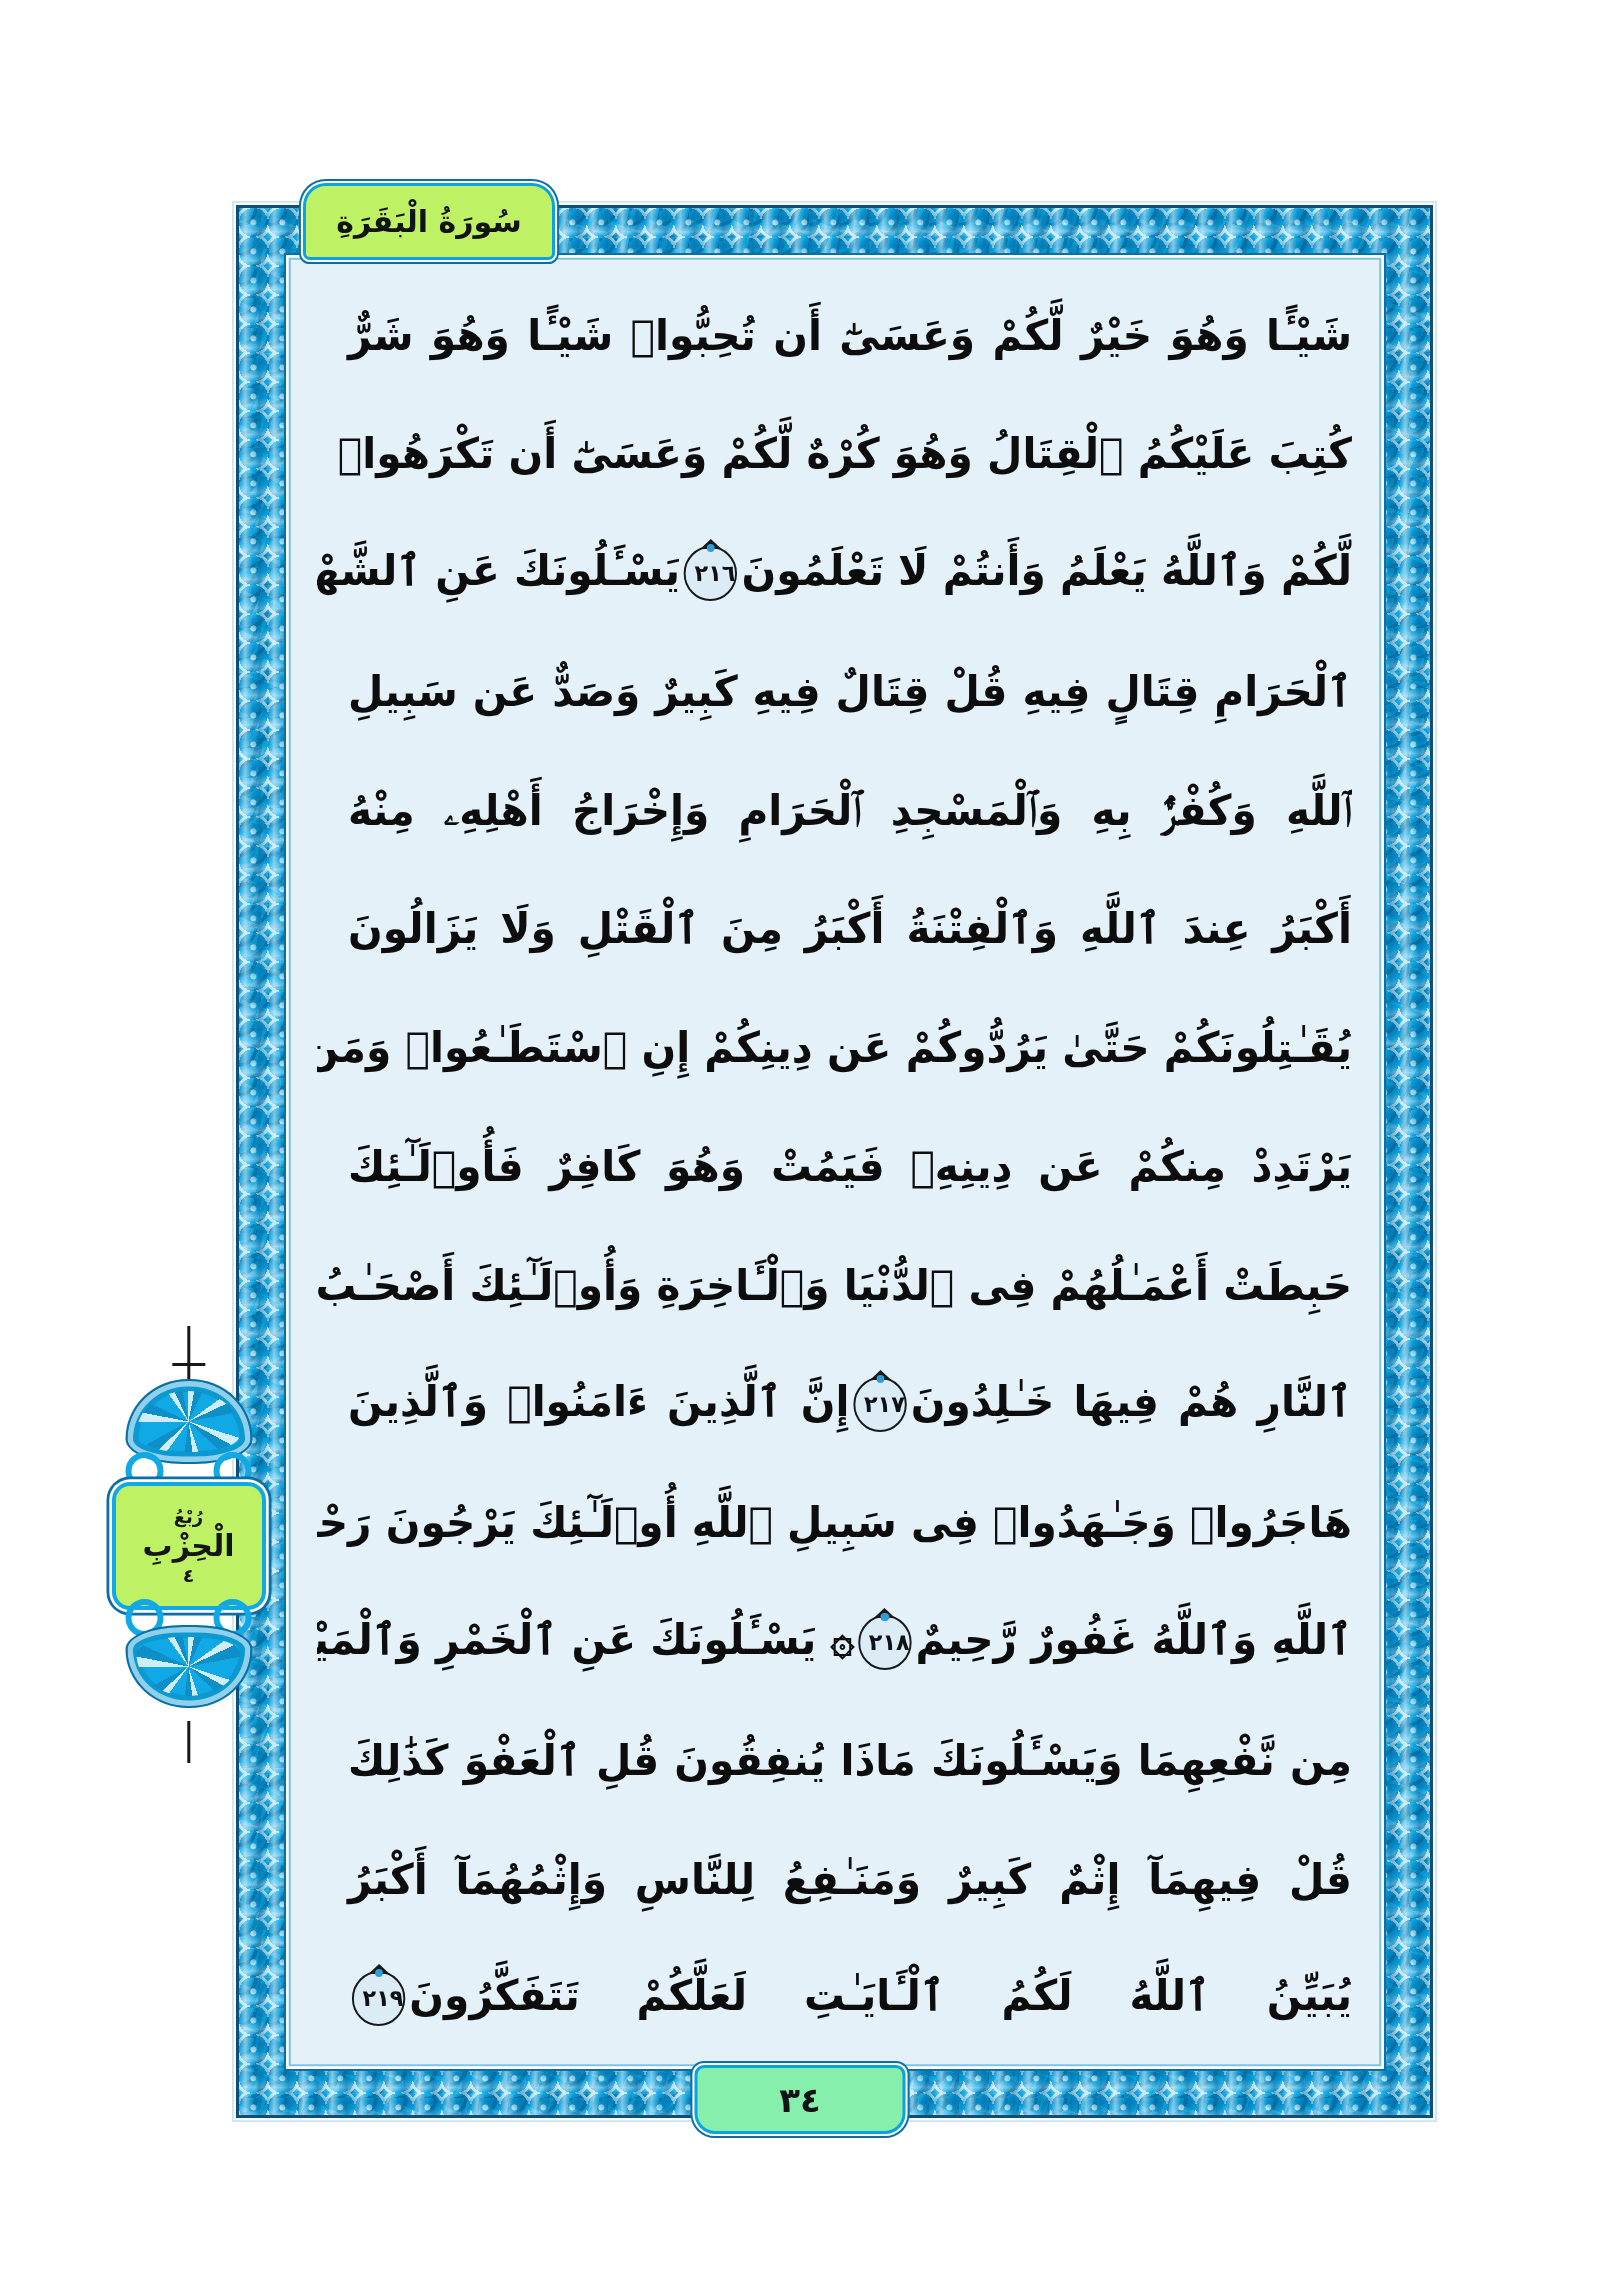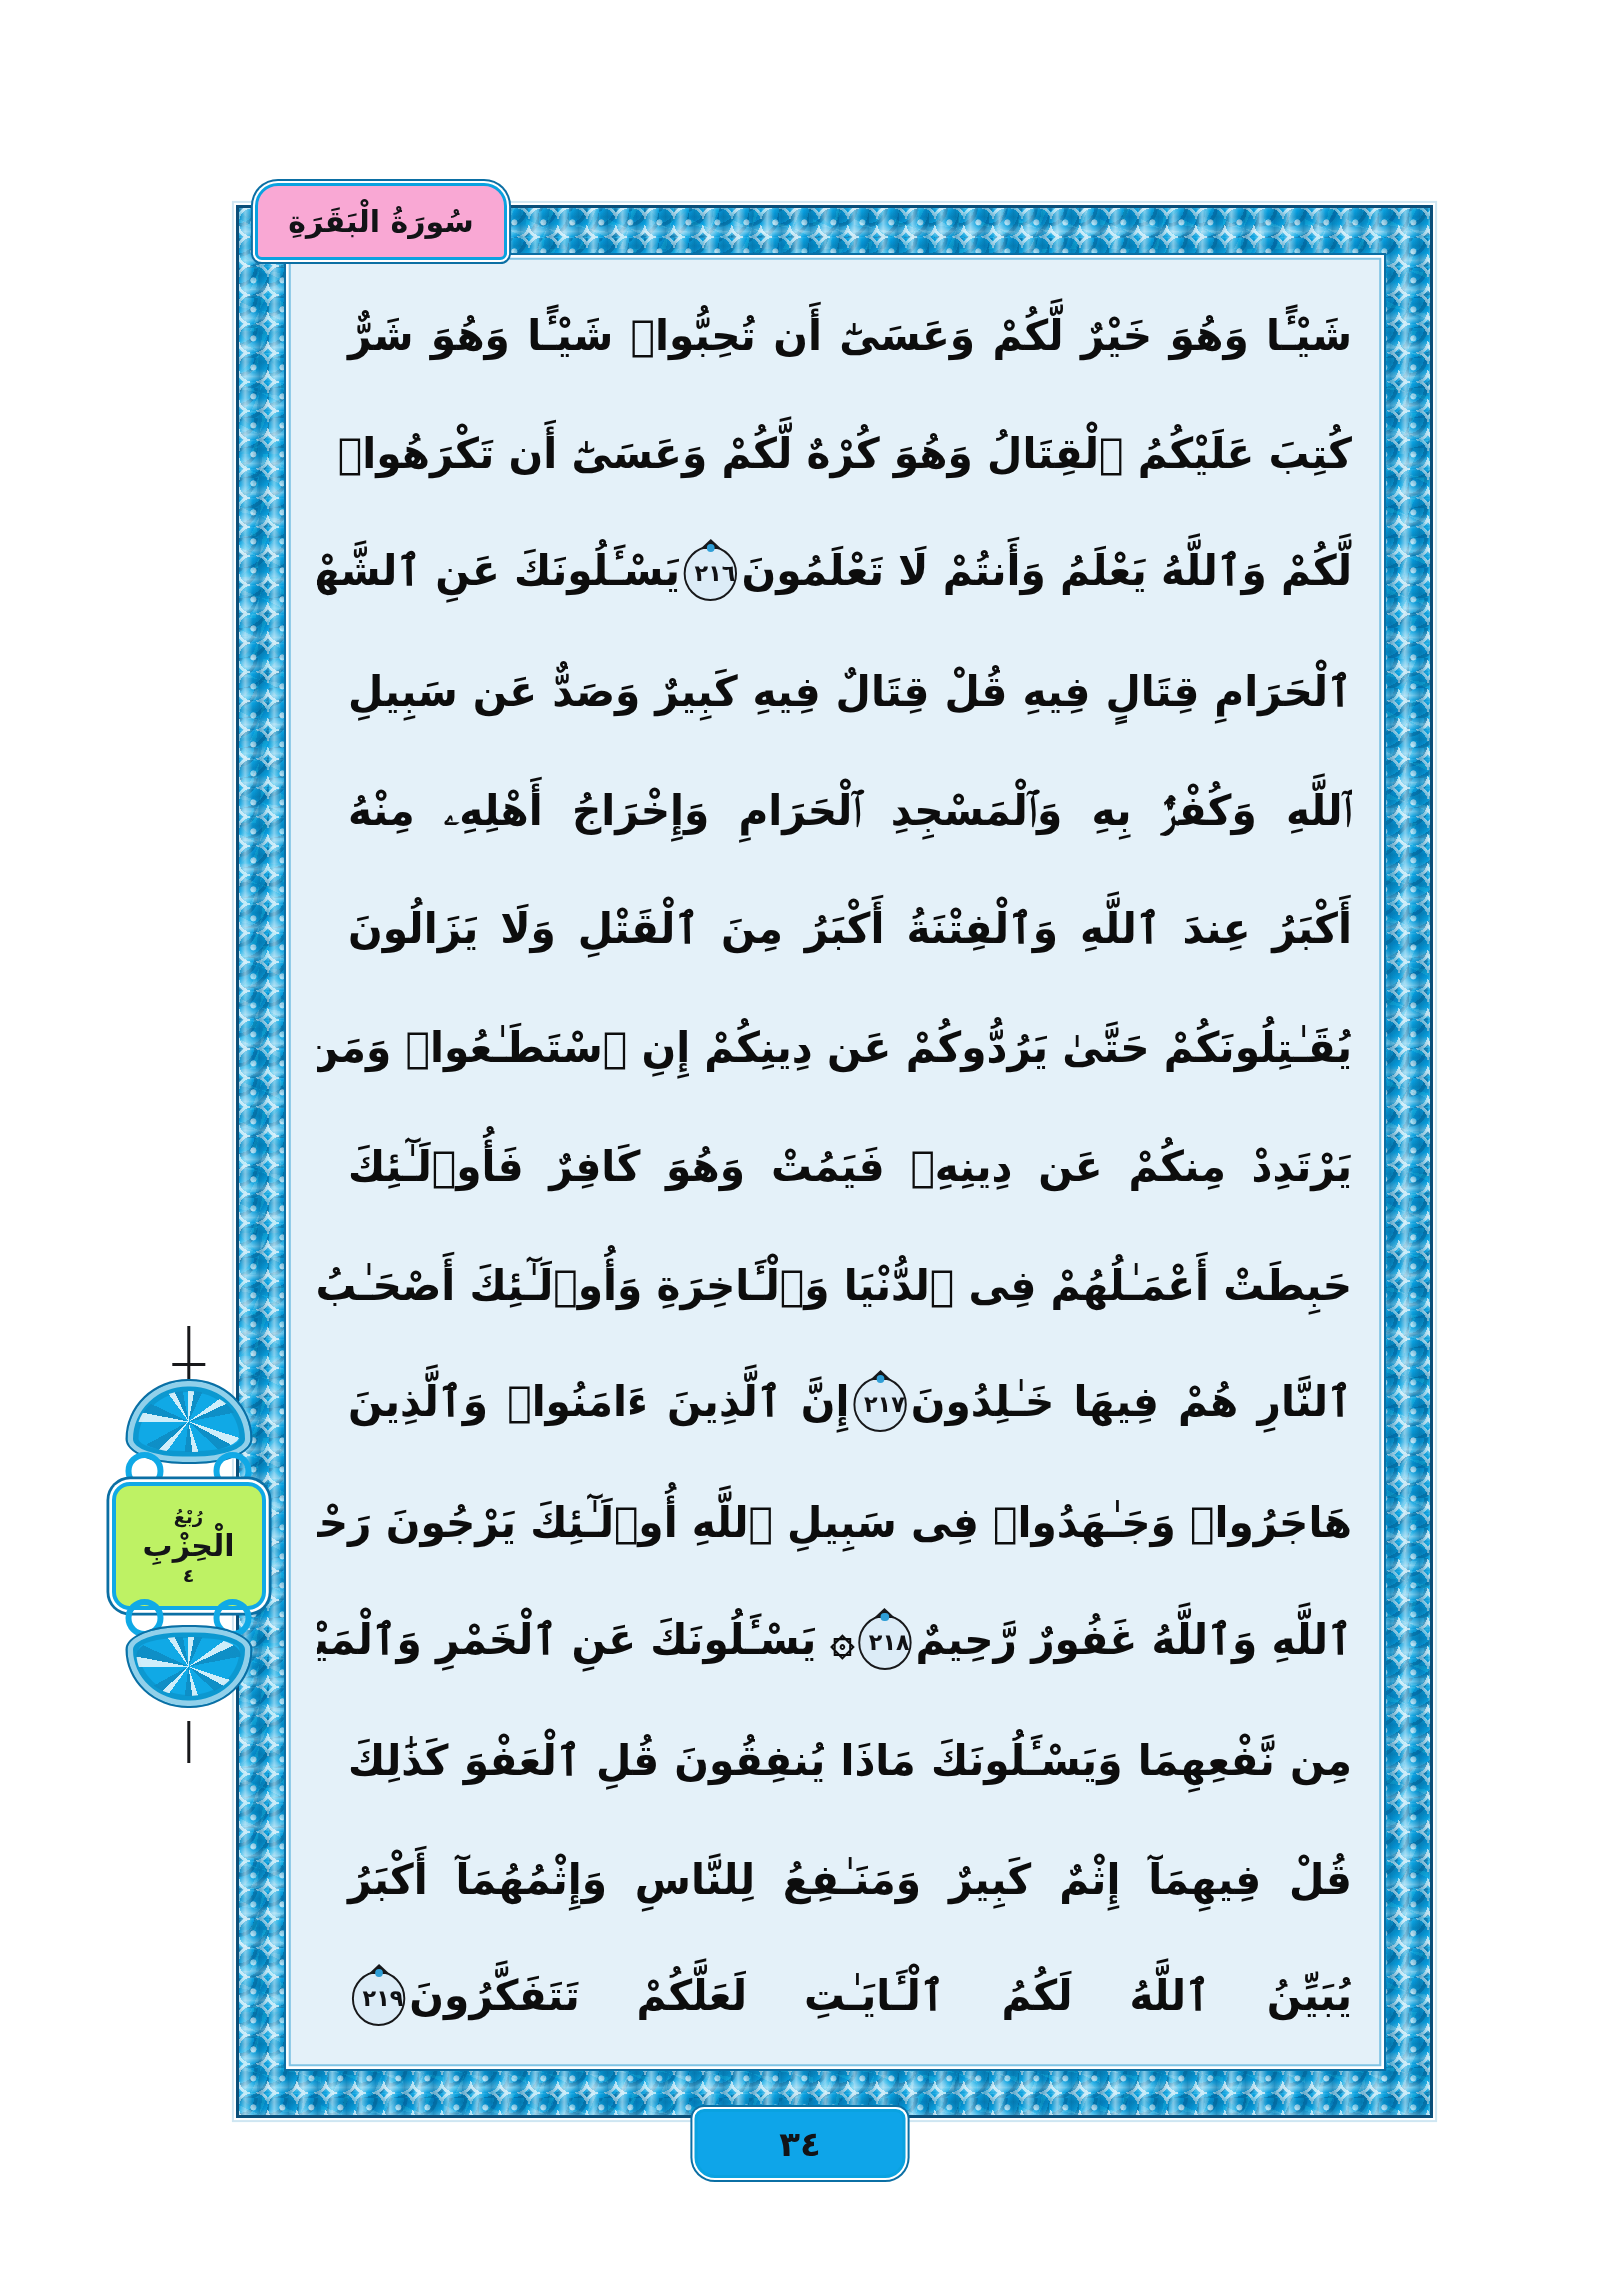--- a/index.html
+++ b/index.html
@@ -136,48 +136,48 @@
   .header-band{
     position:absolute;
     left:236px;top:183px;
     width:1197px;height:74px;
     z-index:6;
     pointer-events:none;
   }
   .cartouche{
     position:absolute;top:0;
     height:71px;
-    background:#f9a8d4;
+    background:#bef264;
     border:3.4px solid #0aa2e0;
     border-radius:23px 23px 6.8px 6.8px;
     box-shadow:0 0 0 2.1px #ffffff,0 0 0 4.1px #0b6fa4;
     display:flex;align-items:center;justify-content:center;
     pointer-events:auto;
+    margin-left:48px;
   }
   .cartouche .ct{
     font-size:30px;color:#121316;font-weight:700;
     white-space:nowrap;direction:rtl;
     font-family:"DejaVu Sans","Liberation Sans",sans-serif;
   }
   #cart-juz{right:19px;width:246px;}
   #cart-surah{left:19px;width:246px;}
 
   
   .pagenum{
     position:absolute;
     left:50%;transform:translateX(-50%);
     top:2065px;
     width:205px;height:63px;
-    background:#0ea5e9;
+    background:#86efac;
     border:3.4px solid #0aa2e0;
     border-radius:9.6px 9.6px 20.5px 20.5px;
     box-shadow:0 0 0 2.1px #ffffff,0 0 0 4.1px #0b6fa4;
     display:flex;align-items:center;justify-content:center;
     z-index:7;
-    margin-top:44px;
   }
   .pagenum .pn{
     font-size:34px;font-weight:700;color:#121316;direction:rtl;
     font-family:"DejaVu Sans","Liberation Sans",sans-serif;
   }
 
   
   .hizb-orn{
     position:absolute;
     left:103px;top:1326px;

